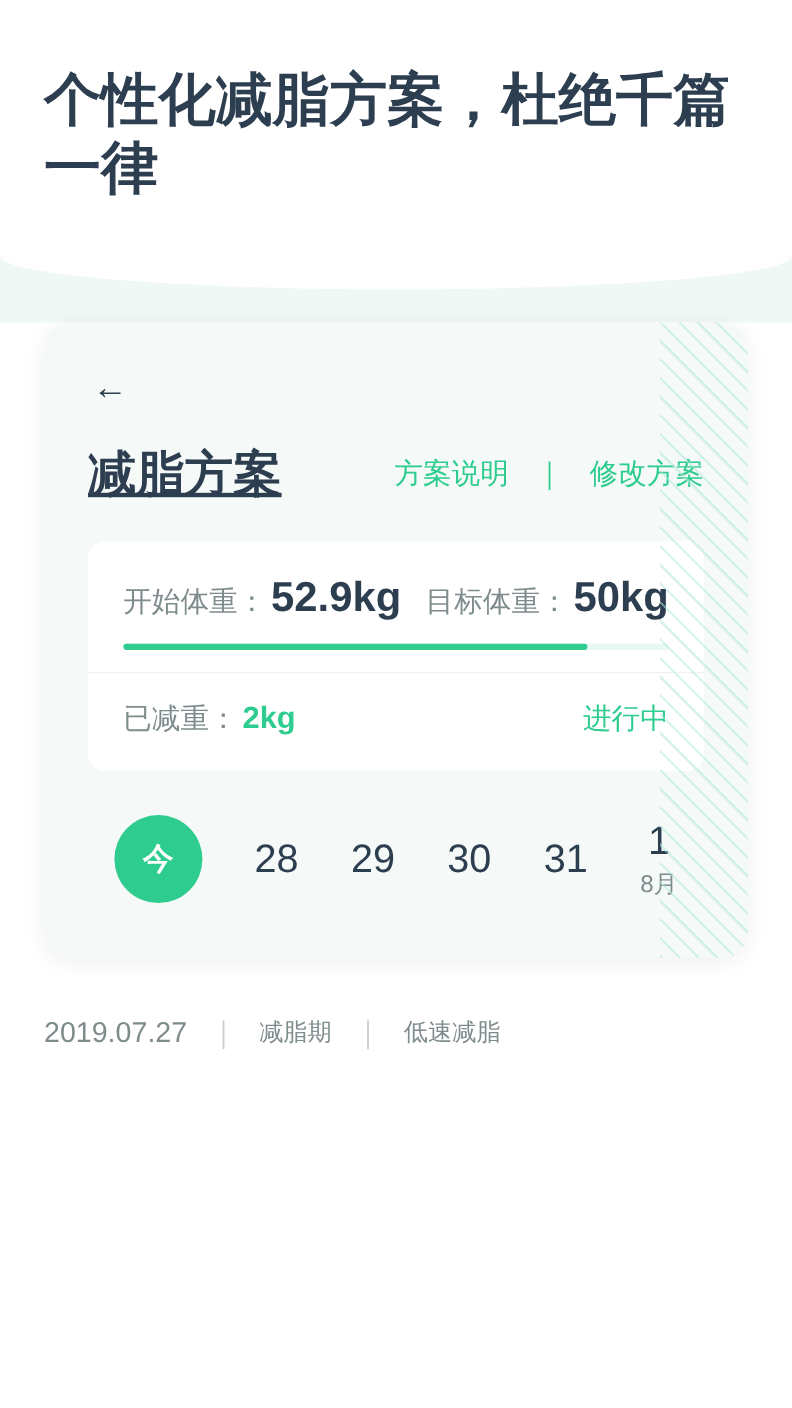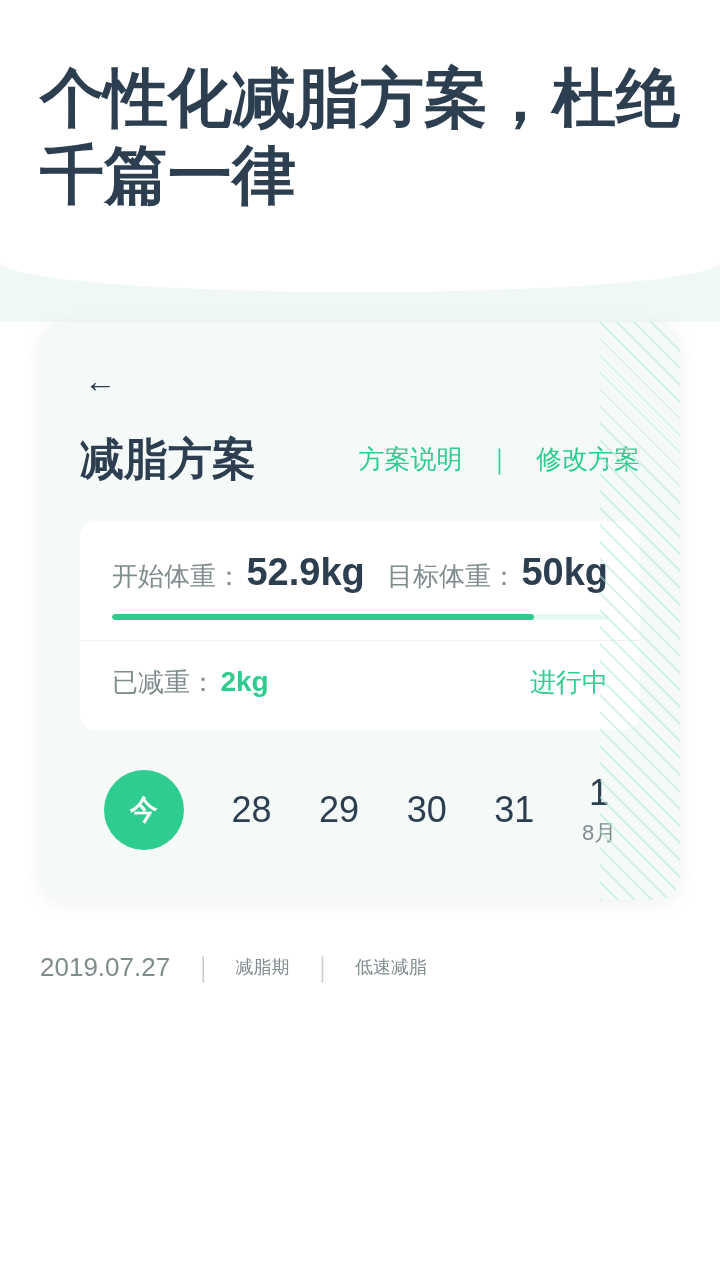--- a/index.html
+++ b/index.html
@@ -12,21 +12,21 @@
       overflow-x: hidden;
     }
 
     
     .header-section {
       background: #ffffff;
       padding: 60px 40px 30px 40px;
       position: relative;
     }
     .header-title {
-      font-size: 64px;
+      font-size: 52px;
       font-weight: 700;
       color: #2c3e50;
       line-height: 1.2;
       margin-bottom: 18px;
     }
     .header-subtitle {
       font-size: 28px;
       color: #7f8c8d;
       line-height: 1.5;
     }
@@ -93,20 +93,21 @@
     .card-header {
       display: flex;
       align-items: center;
       justify-content: space-between;
       margin-bottom: 32px;
     }
     .card-title {
       font-size: 44px;
       font-weight: 700;
       color: #2c3e50;
+      text-decoration: underline;
     }
     .card-actions {
       display: flex;
       align-items: center;
       gap: 24px;
       font-size: 26px;
       color: #2ecc8e;
     }
     .action-divider {
       color: #2ecc8e;
@@ -230,21 +231,21 @@
     }
     .day-date {
       font-size: 26px;
       color: #7f8c8d;
     }
     .day-pipe {
       font-size: 26px;
       color: #cccccc;
     }
     .day-tag {
-      font-size: 18px;
+      font-size: 22px;
       color: #7f8c8d;
     }
 
     .welcome-text {
       font-size: 27px;
       color: #5a6a7a;
       line-height: 1.6;
       background: #f9fffe;
       padding: 28px 32px;
       border-radius: 16px;

